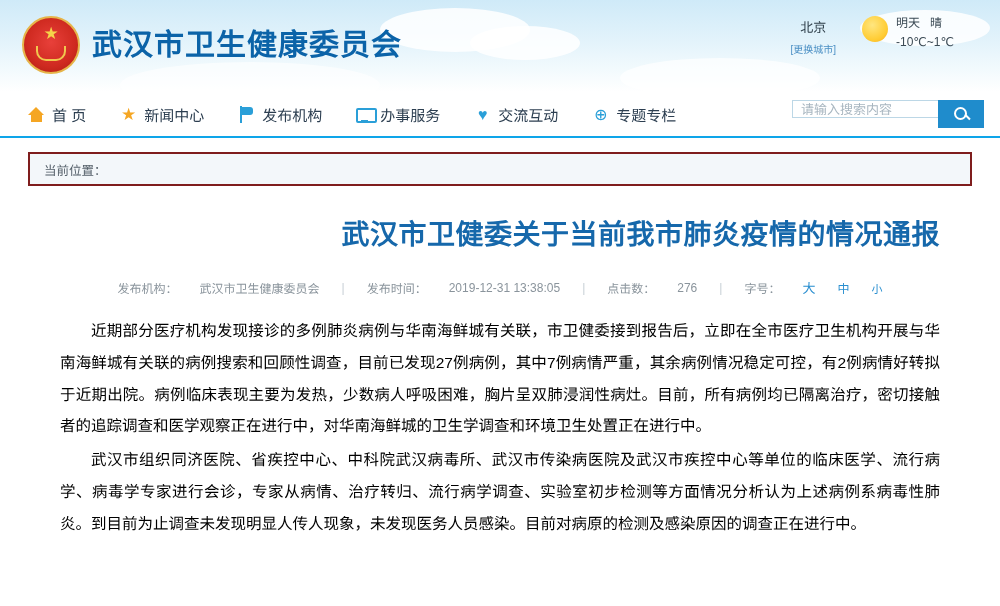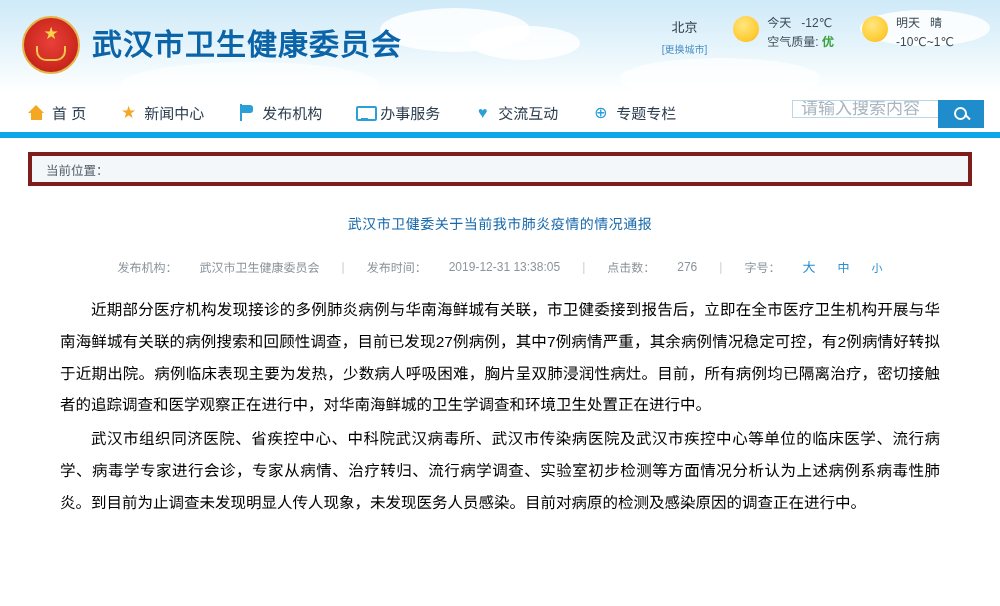--- a/index.html
+++ b/index.html
@@ -111,21 +111,21 @@
   .wx-line1 { font-size: 12px; color: #3b4a55; }
   .wx-line2 { font-size: 12px; color: #3b4a55; }
   .aq-good { color: #3aa03a; font-weight: bold; }
 
   
   .nav {
     position: relative;
     width: 1000px;
     height: 46px;
     background: #ffffff;
-    border-bottom: 6px solid #0ea5e9;
+    border-bottom: 2px solid #0ea5e9;
     display: flex;
     align-items: center;
     padding-left: 28px;
   }
   .nav-item {
     display: flex;
     align-items: center;
     margin-right: 34px;
     font-size: 15px;
     color: #2c3e50;
@@ -200,21 +200,21 @@
     position: absolute;
     right: 16px; top: 8px;
     display: flex;
     height: 28px;
   }
   .search-input {
     width: 146px;
     height: 16px;
     border: 1px solid #bcd7e6;
     border-right: none;
-    font-size: 17px;
+    font-size: 13px;
     padding: 8px 8px;
     color: #555;
     outline: none;
     background: #fff;
   }
   .search-input::placeholder { color: #a8b6c0; }
   .search-btn {
     width: 46px; height: 28px;
     background: #1f8ccc;
     border: none;
@@ -241,37 +241,37 @@
   
   .content {
     width: 1000px;
     padding: 0 0 0 0;
     background: #ffffff;
   }
   .crumb-bar {
     margin: 14px 28px 0 28px;
     height: 34px;
     background: #f3f7fa;
-    border: 4px solid #7f1d1d;
+    border: 2px solid #7f1d1d;
     display: flex;
     align-items: center;
     padding-left: 14px;
     font-size: 12.5px;
     color: #55606a;
   }
   .crumb-bar .crumb-link { color: #55606a; cursor: pointer; }
 
   .article {
     margin: 0 60px;
     padding-top: 28px;
   }
   .art-title {
-    text-align: center;
-    font-size: 14px;
-    font-weight: normal;
+    text-align: right;
+    font-size: 28px;
+    font-weight: bold;
     color: #1668ab;
     letter-spacing: 0.5px;
     line-height: 1.5;
     font-family: "Liberation Serif", "DejaVu Serif", serif;
   }
   .art-meta {
     margin-top: 22px;
     text-align: center;
     font-size: 12px;
     color: #8a949c;
@@ -316,34 +316,20 @@
       <div class="title-cn">武汉市卫生健康委员会</div>
     </div>
   </div>
 
   <div class="weather">
     <div class="city-box">
       <div class="city-name">北京</div>
       <div class="city-change">[更换城市]</div>
     </div>
 
-    <div class="wx-col">
-      <div class="sun"></div>
-      <div class="wx-lines">
-        <div class="wx-line1">
-          <span>今天</span>
-          &nbsp;
-          <span>-12℃</span>
-        </div>
-        <div class="wx-line2">
-          <span>空气质量:</span>
-          <span class="aq-good">优</span>
-        </div>
-      </div>
-    </div>
 
     <div class="wx-col">
       <div class="sun"></div>
       <div class="wx-lines">
         <div class="wx-line1">
           <span>明天</span>
           &nbsp;
           <span>晴</span>
         </div>
         <div class="wx-line2">-10℃~1℃</div>

